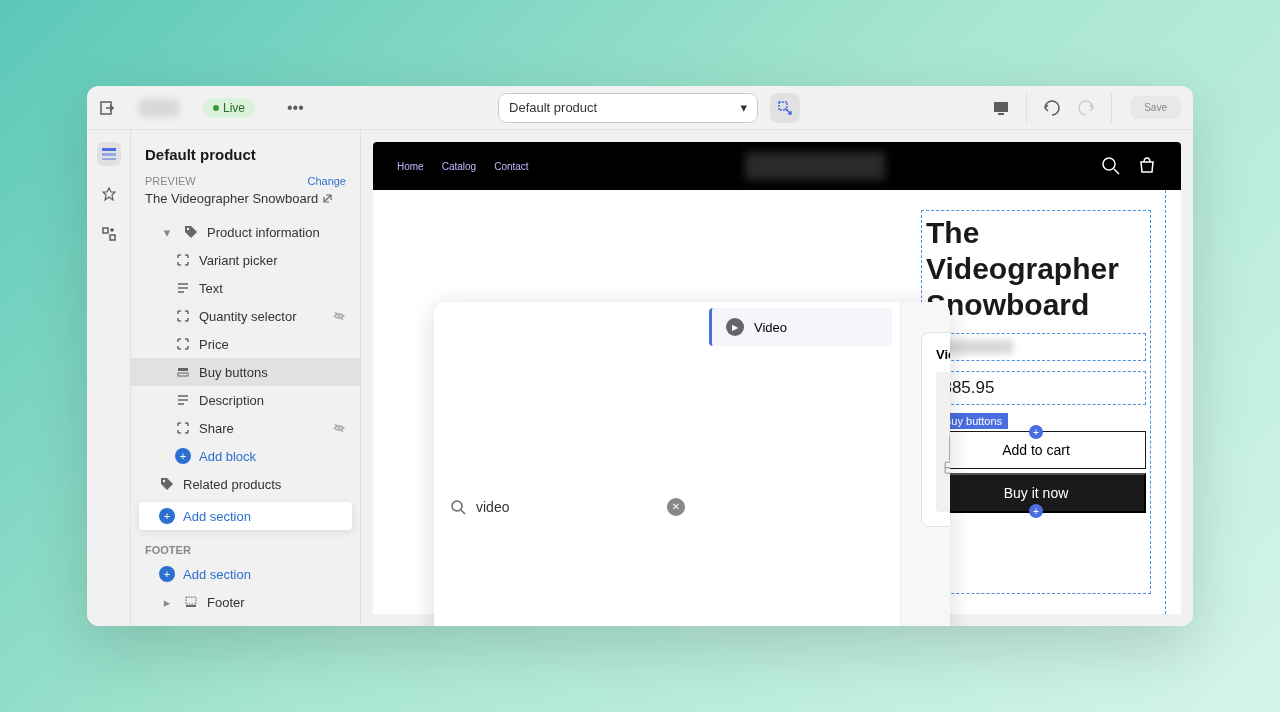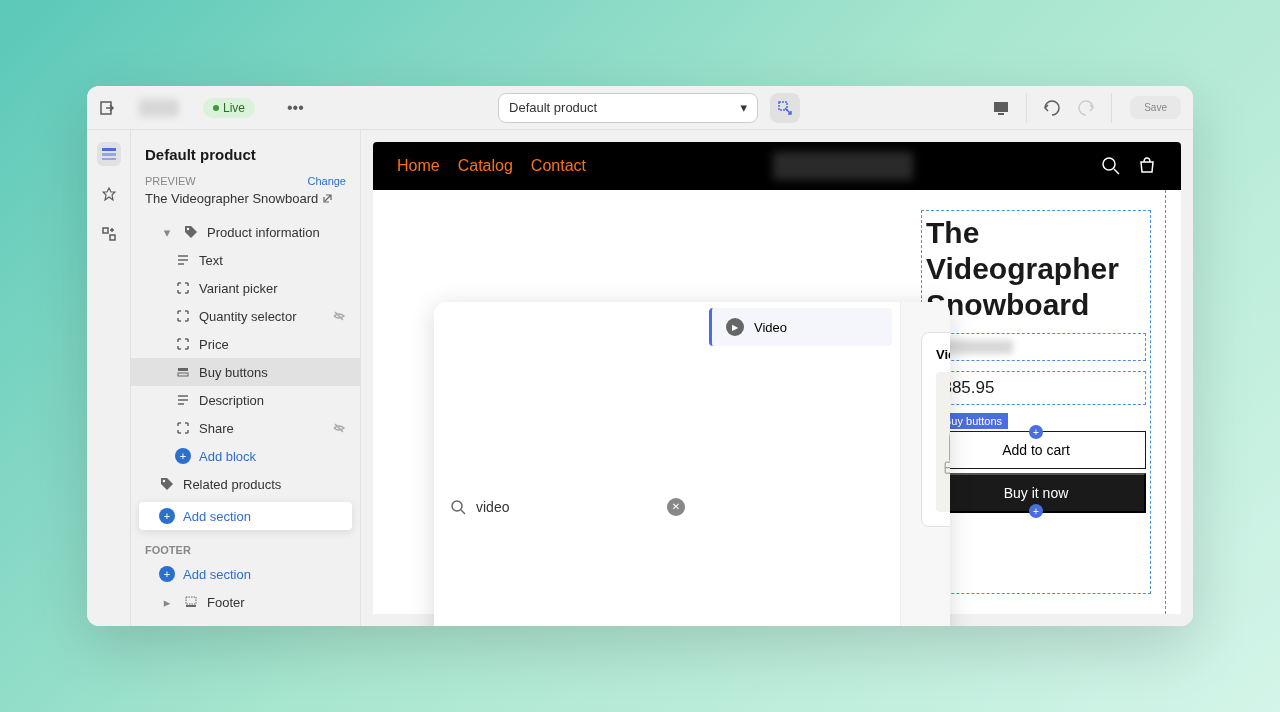--- a/index.html
+++ b/index.html
@@ -31,21 +31,21 @@
 .tree-item.indent-1 { padding-left: 28px; }
 .tree-item.indent-2 { padding-left: 44px; }
 .tree-item.selected { background: #e1e1e1; }
 .tree-item.highlight { background: #fff; box-shadow: 0 2px 8px rgba(0,0,0,0.1); border-radius: 4px; margin: 4px 8px; padding-left: 20px; }
 .tree-icon { width: 16px; height: 16px; display: flex; align-items: center; justify-content: center; color: #888; flex-shrink: 0; }
 .hidden-icon { margin-left: auto; color: #aaa; }
 .add-text { color: #2c6fcf; font-weight: 500; }
 .add-icon { width: 16px; height: 16px; background: #2c6fcf; border-radius: 50%; color: #fff; display: flex; align-items: center; justify-content: center; font-size: 11px; flex-shrink: 0; }
 .footer-label { font-size: 11px; color: #888; font-weight: 600; padding: 10px 14px 4px; }
 .preview-panel { flex: 1; background: #f1f1f1; padding: 12px; position: relative; }
-.store-preview { background: #000; border-radius: 4px 4px 0 0; height: 48px; display: flex; align-items: center; padding: 0 24px; gap: 20px; color: #f97316; font-size: 16px; }
+.store-preview { background: #000; border-radius: 4px 4px 0 0; height: 48px; display: flex; align-items: center; padding: 0 24px; gap: 20px; color: #c4b5fd; font-size: 10px; }
 .store-preview .nav { display: flex; gap: 18px; }
 .store-logo { flex: 1; display: flex; justify-content: center; }
 .store-logo-box { width: 140px; height: 28px; background: #2a2a2a; filter: blur(4px); }
 .store-icons { display: flex; gap: 16px; font-size: 18px; }
 .product-area { background: #fff; height: calc(100% - 48px); position: relative; padding: 20px 30px; display: flex; gap: 40px; }
 .product-right { margin-left: auto; width: 230px; border: 1px dashed #4a90e2; padding: 4px; }
 .product-title { font-size: 30px; font-weight: 700; line-height: 1.2; color: #1a1a1a; }
 .dashed-box { border: 1px dashed #4a90e2; margin-top: 10px; padding: 6px; }
 .blur-text { background: #d8d8d8; height: 14px; width: 80px; filter: blur(3px); border-radius: 2px; }
 .price-text { font-size: 17px; font-weight: 500; color: #1a1a1a; }
@@ -166,32 +166,32 @@
             <svg width="14" height="14" viewBox="0 0 14 14">
               <path d="M1 1 L7 1 L13 7 L7 13 L1 7 Z" fill="#666"></path>
               <circle cx="4" cy="4" r="1.2" fill="#fff"></circle>
             </svg>
           </span>
         <span>Product information</span>
       </div>
       <div class="tree-item indent-2">
         <span class="tree-icon">
             <svg width="14" height="14" viewBox="0 0 14 14">
+              <path d="M2 2 L5 2 M2 2 L2 5 M12 2 L9 2 M12 2 L12 5 M2 12 L5 12 M2 12 L2 9 M12 12 L9 12 M12 12 L12 9" stroke="#666" stroke-width="1.5"></path>
+            </svg>
+          </span>
+        <span>Variant picker</span>
+      </div>
+      <div class="tree-item indent-2">
+        <span class="tree-icon">
+            <svg width="14" height="14" viewBox="0 0 14 14">
               <path d="M2 3 L12 3 M2 7 L12 7 M2 11 L8 11" stroke="#666" stroke-width="1.5"></path>
             </svg>
           </span>
         <span>Text</span>
-      </div>
-      <div class="tree-item indent-2">
-        <span class="tree-icon">
-            <svg width="14" height="14" viewBox="0 0 14 14">
-              <path d="M2 2 L5 2 M2 2 L2 5 M12 2 L9 2 M12 2 L12 5 M2 12 L5 12 M2 12 L2 9 M12 12 L9 12 M12 12 L12 9" stroke="#666" stroke-width="1.5"></path>
-            </svg>
-          </span>
-        <span>Variant picker</span>
       </div>
       <div class="tree-item indent-2">
         <span class="tree-icon">
             <svg width="14" height="14" viewBox="0 0 14 14">
               <path d="M2 2 L5 2 M2 2 L2 5 M12 2 L9 2 M12 2 L12 5 M2 12 L5 12 M2 12 L2 9 M12 12 L9 12 M12 12 L12 9" stroke="#666" stroke-width="1.5"></path>
             </svg>
           </span>
         <span>Quantity selector</span>
         <span class="hidden-icon">
             <svg width="14" height="14" viewBox="0 0 14 14">

